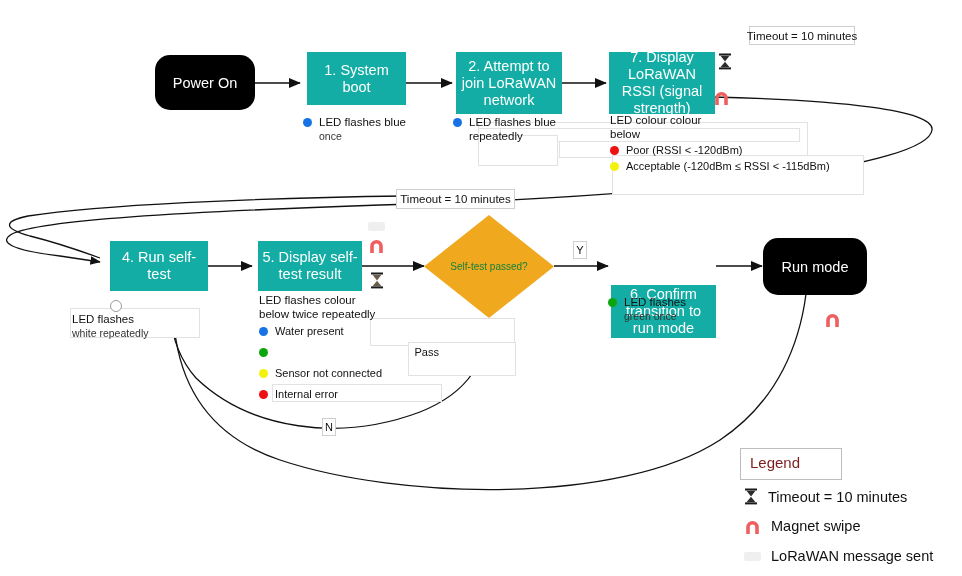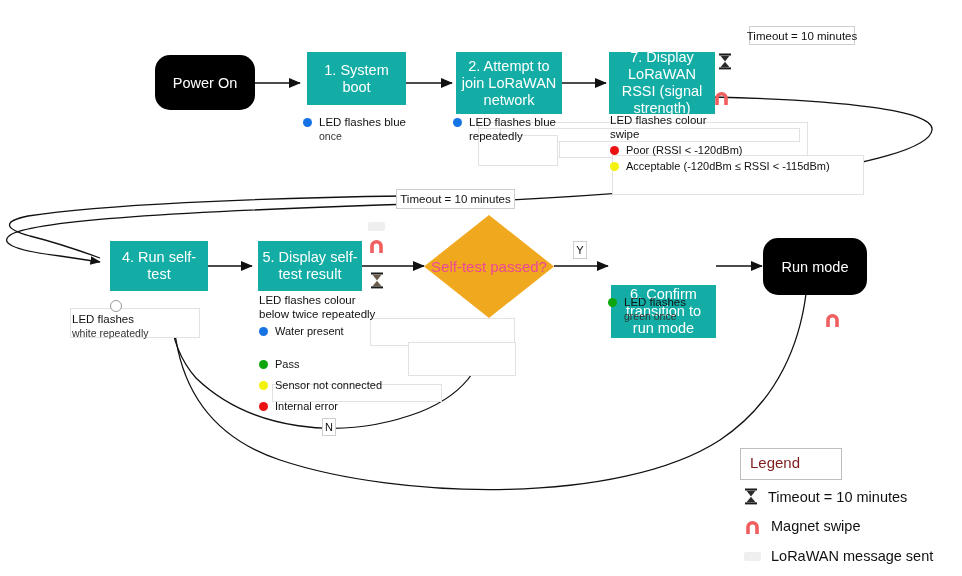--- a/index.html
+++ b/index.html
@@ -3,21 +3,21 @@
 <meta charset="utf-8">
 <style>
   html,body{margin:0;padding:0;background:#ffffff;}
   body{width:962px;height:576px;font-family:"Liberation Sans",sans-serif;overflow:hidden;position:relative;}
   #stage{position:absolute;left:0;top:0;width:962px;height:576px;}
   svg#wires{position:absolute;left:0;top:0;width:962px;height:576px;pointer-events:none;}
 
   .node{position:absolute;box-sizing:border-box;display:flex;align-items:center;justify-content:center;text-align:center;}
   .proc{background:#13ada5;color:#ffffff;font-size:14.5px;line-height:17px;padding:3px 4px;}
   .term{background:#000000;color:#ffffff;border-radius:15px;font-size:14.5px;}
-  .dec{color:#ec4899;font-size:15px;line-height:16px;}
+  .dec{color:#15803d;font-size:10px;line-height:16px;}
   .dec .dtxt{position:relative;z-index:2;}
   .dia{position:absolute;left:0;top:0;width:100%;height:100%;background:#f0a81e;
        clip-path:polygon(50% 0,100% 50%,50% 100%,0 50%);}
 
   .annot{position:absolute;font-size:11.5px;line-height:14px;color:#111;}
   .annot .l1{font-size:11.5px;}
   .annot .l2{font-size:10.5px;color:#333;}
   .whitebox{position:absolute;background:#ffffff;border:1px solid #e2e2e2;box-sizing:border-box;}
 
   .bullet-row{display:flex;align-items:flex-start;gap:7px;margin-top:3px;font-size:11px;line-height:13px;white-space:nowrap;}
@@ -134,21 +134,21 @@
   <div class="whitebox" style="left:478px;top:135px;width:80px;height:31px;"></div>
   <div class="annot" style="left:453px;top:113px;width:118px;">
     <div class="bullet-row">
       <span class="dot" style="background:#1673e6"></span>
       <span class="l1">LED flashes blue</span>
     </div>
     <div class="l1" style="margin-left:16px;">repeatedly</div>
   </div>
 
   <div class="annot" style="left:610px;top:114px;width:260px;">
-    <div style="font-size:11.5px;line-height:13.5px;width:118px;">LED flashes colour swipe</div>
+    <div style="font-size:11.5px;line-height:13.5px;width:118px;">LED colour colour below</div>
     <div class="bullet-row">
       <span class="dot" style="background:#ee1111"></span>
       <span>Poor (RSSI &lt; -120dBm)</span>
     </div>
     <div class="bullet-row">
       <span class="dot" style="background:#f2f20d"></span>
       <span>Acceptable (-120dBm ≤ RSSI &lt; -115dBm)</span>
     </div>
   </div>
 
@@ -172,21 +172,21 @@
     <div class="l1">LED flashes</div>
     <div class="l2">white repeatedly</div>
   </div>
 
   <div class="annot" style="left:259px;top:294px;width:180px;">
     <div style="font-size:11.5px;line-height:13.5px;width:118px;">LED flashes colour below twice repeatedly</div>
     <div class="bullet-row" style="margin-top:4px;">
       <span class="dot" style="background:#1673e6"></span>
       <span>Water present</span>
     </div>
-    <div class="bullet-row" style="margin-top:20px;">
+    <div class="bullet-row" style="margin-top:8px;justify-content:space-between;">
       <span class="dot" style="background:#0da50d"></span>
       <span>Pass</span>
     </div>
     <div class="bullet-row" style="margin-top:8px;">
       <span class="dot" style="background:#f2f20d"></span>
       <span>Sensor not connected</span>
     </div>
     <div class="bullet-row" style="margin-top:8px;">
       <span class="dot" style="background:#ee1111"></span>
       <span>Internal error</span>

